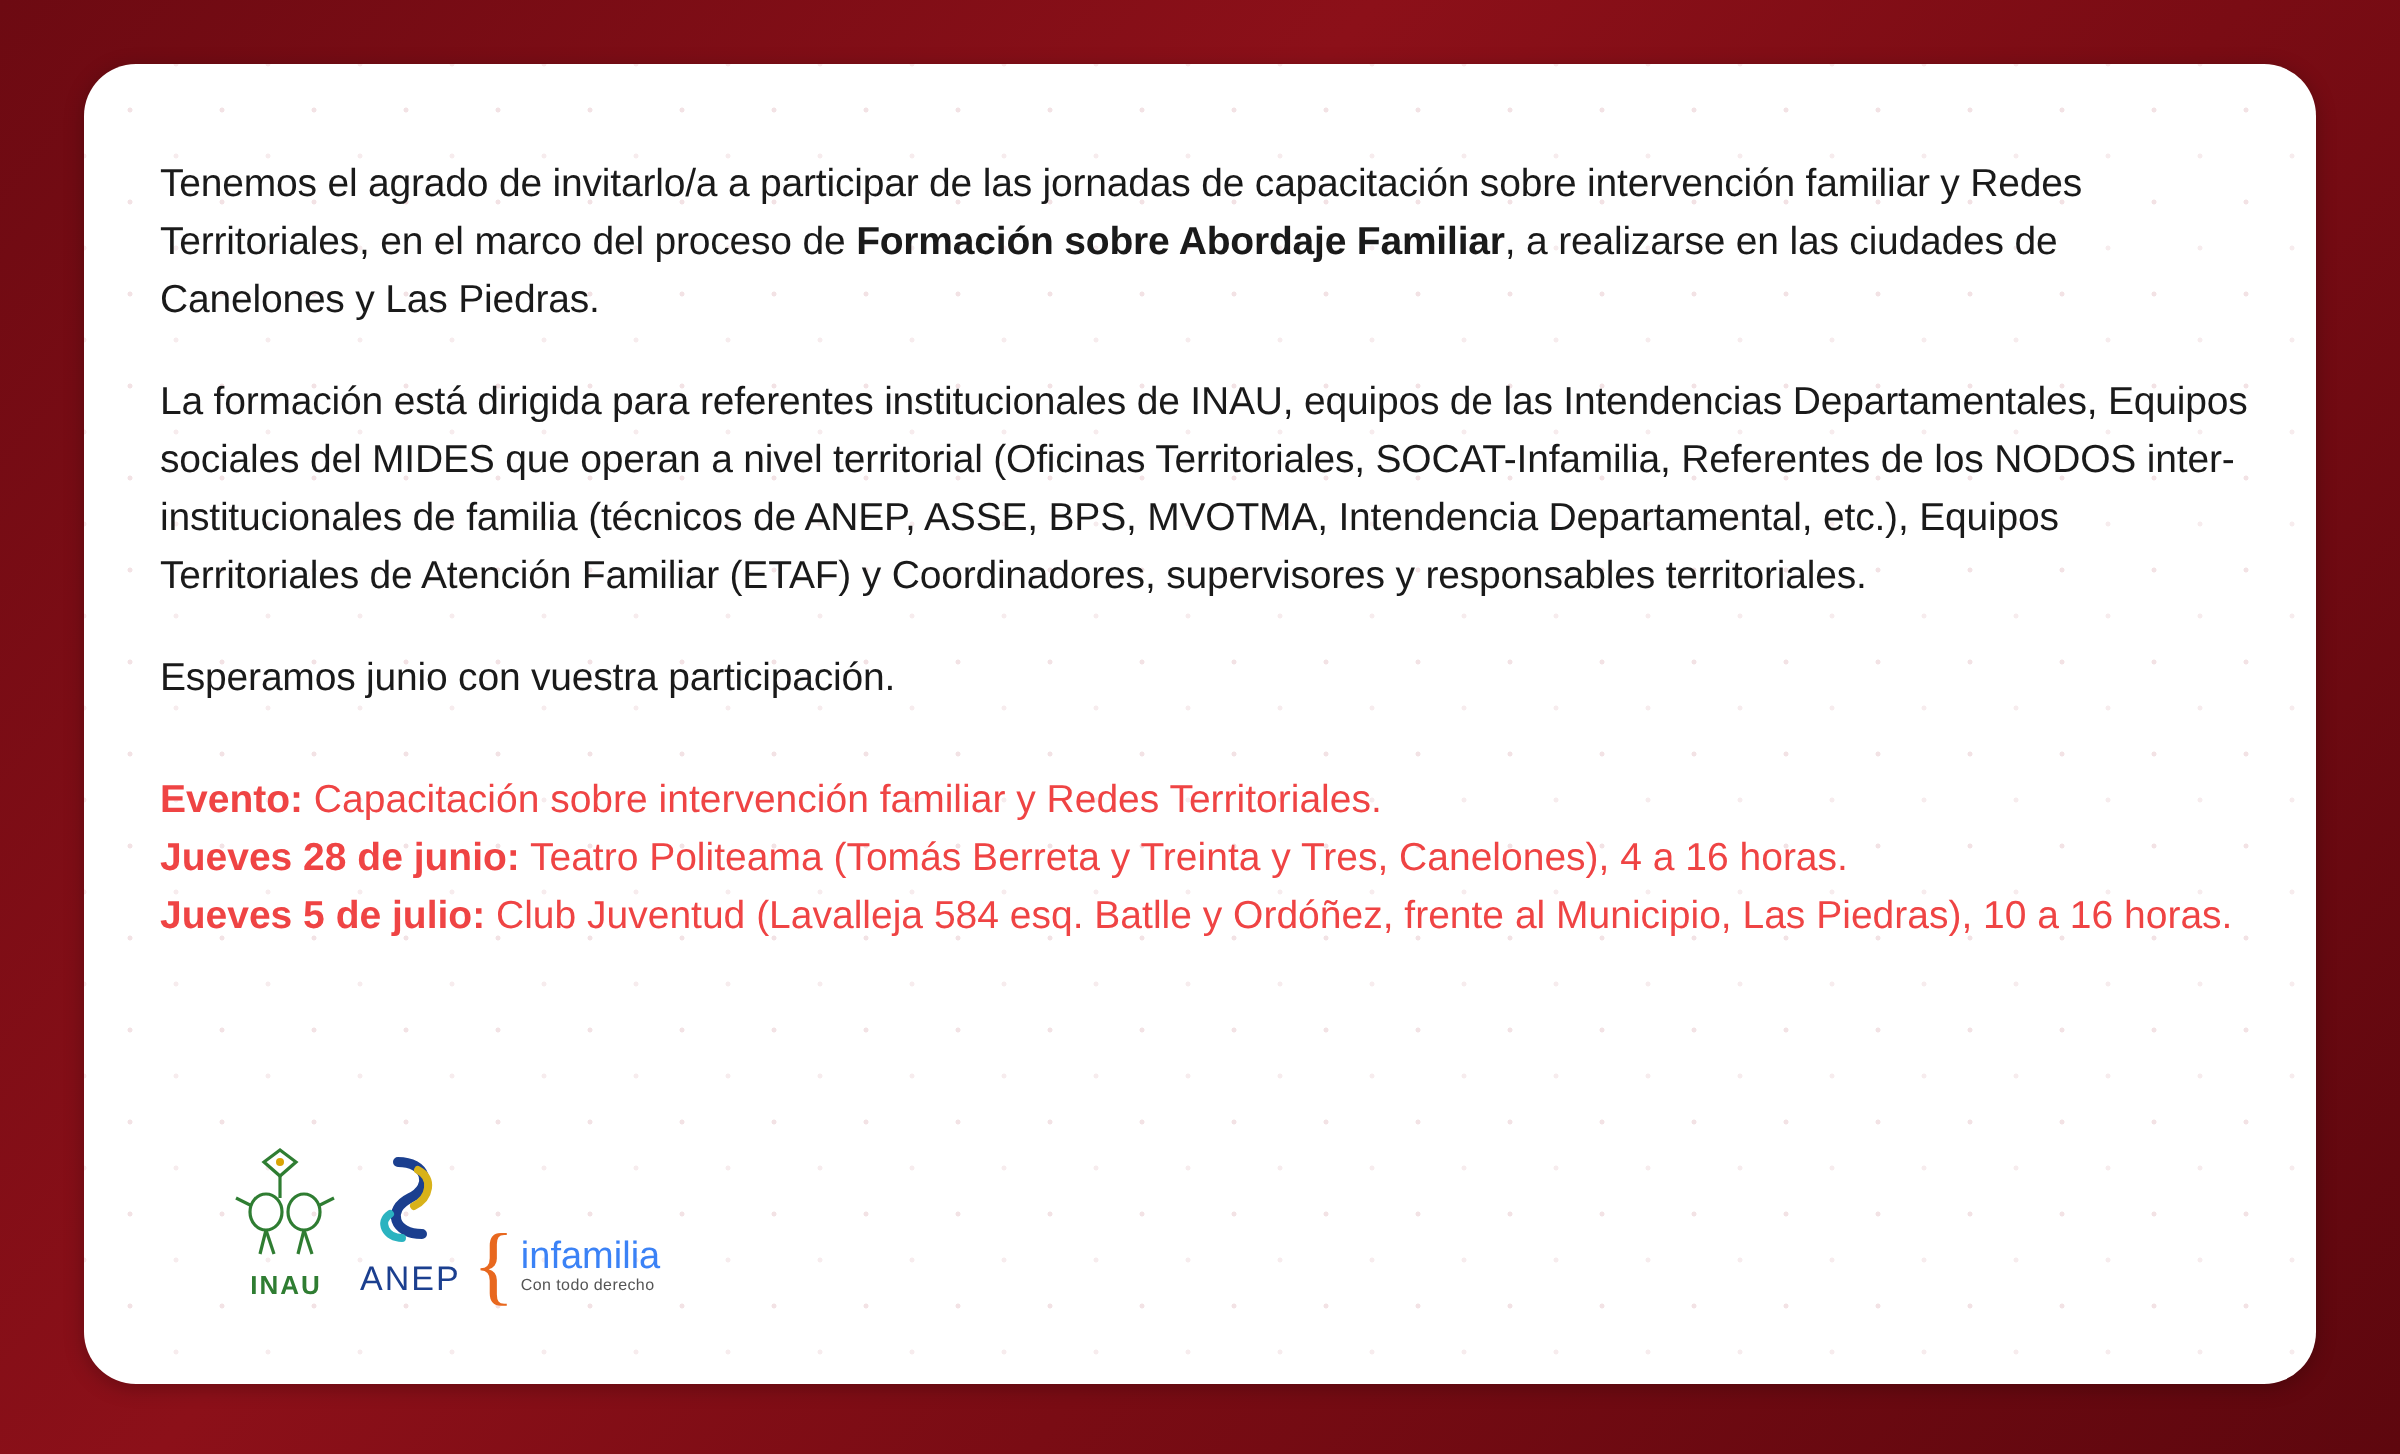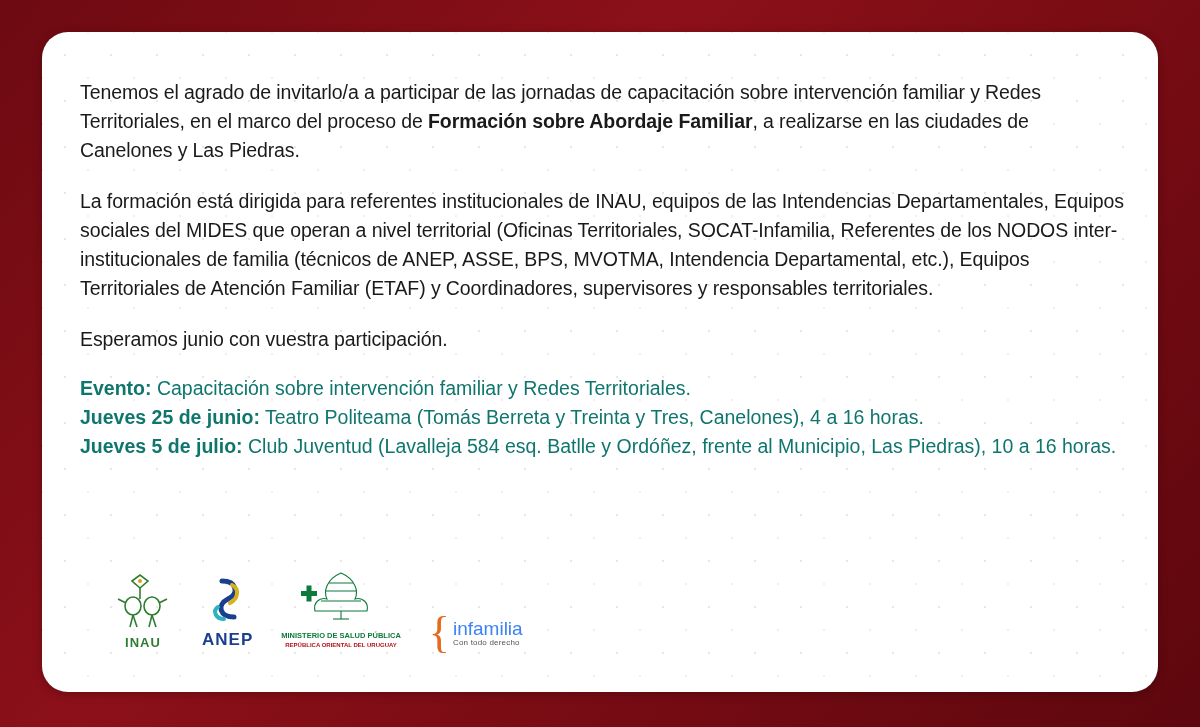--- a/index.html
+++ b/index.html
@@ -61,54 +61,54 @@
     font-size: 19.5px;
     line-height: 29px;
     color: #1a1a1a;
     letter-spacing: -0.1px;
   }
   p.para:last-of-type { margin-bottom: 0; }
 
   .b { font-weight: bold; }
 
   .details {
-    margin-top: 20px;
+    margin-top: 32px;
     font-size: 19.5px;
     line-height: 29px;
-    color: #0f766e;
+    color: #ef4444;
   }
   .details .line { white-space: nowrap; }
 
   
   .logos {
     position: absolute;
     left: 70px;
     bottom: 42px;
     height: 92px;
     display: flex;
     align-items: flex-end;
-    gap: 28px;
+    gap: 6px;
   }
   .logo {
     display: flex;
     flex-direction: column;
     align-items: center;
     justify-content: flex-end;
   }
 
   .inau-label {
     font-size: 13px;
     font-weight: bold;
     letter-spacing: 1px;
     color: #2f7d32;
     margin-top: 2px;
   }
   .anep-label {
     font-size: 17px;
-    font-weight: bold;
+    font-weight: normal;
     letter-spacing: 1px;
     color: #1b3f8f;
     margin-top: 1px;
   }
   .msp-label {
     font-size: 7.5px;
     font-weight: bold;
     color: #0d7a3c;
     line-height: 9px;
     text-align: center;
@@ -188,21 +188,21 @@
 
       <p class="para">
         <span>Esperamos junio con vuestra participación.</span>
       </p>
 
       <div class="details">
         <div class="line">
           <span class="b">Evento:</span><span> Capacitación sobre intervención familiar y Redes Territoriales.</span>
         </div>
         <div class="line">
-          <span class="b">Jueves 25 de junio:</span><span> Teatro Politeama (Tomás Berreta y Treinta y Tres, Canelones), 4 a 16 horas.</span>
+          <span class="b">Jueves 28 de junio:</span><span> Teatro Politeama (Tomás Berreta y Treinta y Tres, Canelones), 4 a 16 horas.</span>
         </div>
         <div class="line">
           <span class="b">Jueves 5 de julio:</span><span> Club Juventud (Lavalleja 584 esq. Batlle y Ordóñez, frente al Municipio, Las Piedras), 10 a 16 horas.</span>
         </div>
       </div>
     </div>
 
     <div class="logos">
 
       <div class="logo">
@@ -226,36 +226,20 @@
 
       <div class="logo">
         <svg width="44" height="52" viewBox="0 0 44 52">
           <path d="M16 4 C30 4, 34 16, 22 22 C10 28, 14 40, 28 40" stroke="#1b3f8f" stroke-width="5" fill="none" stroke-linecap="round"></path>
           <path d="M26 8 C34 12, 32 22, 24 26" stroke="#d8b21a" stroke-width="4" fill="none" stroke-linecap="round"></path>
           <path d="M12 30 C6 34, 10 42, 18 42" stroke="#2bb3c0" stroke-width="4" fill="none" stroke-linecap="round"></path>
         </svg>
         <div class="anep-label">ANEP</div>
       </div>
 
-      <div class="logo">
-        <svg width="96" height="60" viewBox="0 0 96 60">
-          <g stroke="#0d7a3c" stroke-width="1.1" fill="none">
-            <path d="M48 4 C34 10, 30 22, 34 30 C26 28, 20 34, 22 42 L74 42 C76 34, 70 28, 62 30 C66 22, 62 10, 48 4 Z"></path>
-            <line x1="48" y1="42" x2="48" y2="50"></line>
-            <path d="M40 50 L56 50"></path>
-            <path d="M36 14 L60 14 M32 22 L64 22 M28 32 L68 32"></path>
-          </g>
-          <rect x="8" y="22" width="16" height="5" fill="#0d7a3c"></rect>
-          <rect x="13.5" y="16.5" width="5" height="16" fill="#0d7a3c"></rect>
-        </svg>
-        <div class="msp-label">
-          <span>MINISTERIO DE SALUD PÚBLICA</span><br>
-          <span class="sub">REPÚBLICA ORIENTAL DEL URUGUAY</span>
-        </div>
-      </div>
 
 
       <div class="logo">
         <div class="infamilia-wrap">
           <div class="infamilia-brace">{</div>
           <div class="infamilia-txt">
             <div class="infamilia-name">infamilia</div>
             <div class="infamilia-sub">Con todo derecho</div>
           </div>
         </div>

